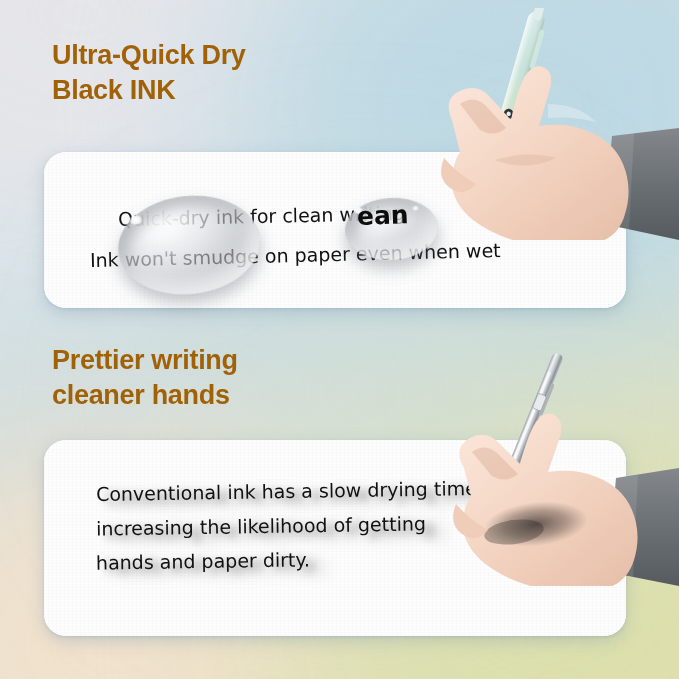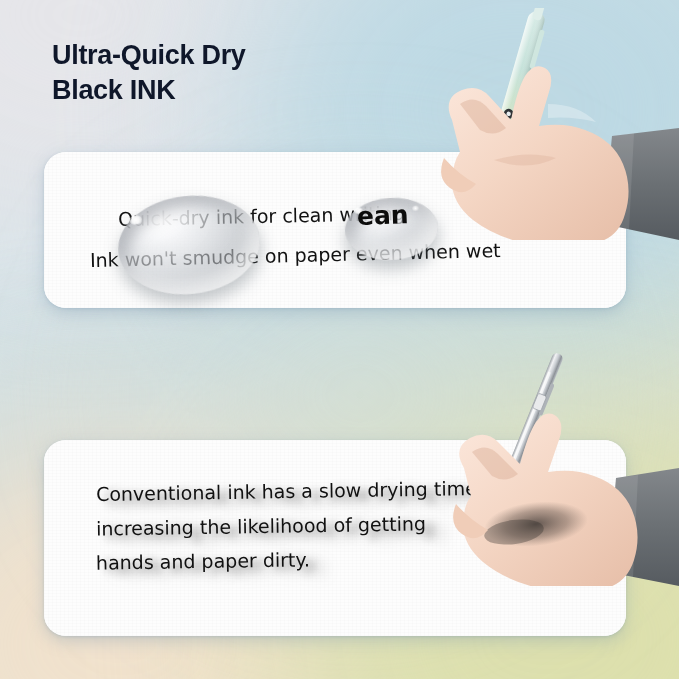--- a/index.html
+++ b/index.html
@@ -19,21 +19,21 @@
   .bg-blob{position:absolute;border-radius:50%;filter:blur(90px);}
   .blob-gray{left:-180px;top:-200px;width:520px;height:430px;background:#e6e6ea;opacity:.95;}
   .blob-cyan{right:-120px;top:-130px;width:560px;height:480px;background:#bdd9e4;opacity:.95;}
   .blob-peach{left:-160px;bottom:-200px;width:560px;height:470px;background:#f2e2cd;opacity:.97;}
   .blob-lime{right:-150px;bottom:-190px;width:560px;height:460px;background:#dde0ad;opacity:.97;}
   .blob-mid{left:150px;top:230px;width:420px;height:330px;background:#d5dfd8;opacity:.55;}
 
   
   .heading{
     position:absolute;left:52px;
-    color:#0f172a;
+    color:#a16207;
     font-weight:bold;
     font-size:27px;
     line-height:1.28;
     letter-spacing:-.3px;
     white-space:pre-line;
     z-index:6;
   }
   #h1{top:38px;}
   #h2{top:343px;}
 
@@ -226,20 +226,22 @@
                q1 -18 8 -28 z" fill="url(#skin1)"></path>
 
       <path d="M62 96 q14 -10 26 2 l20 22 q-12 10 -26 2 z" fill="rgba(210,160,135,.35)"></path>
       <path d="M96 152 q34 -10 62 -2 q-28 14 -62 2 z" fill="rgba(215,170,145,.30)"></path>
       <path d="M150 96 q30 0 48 18 q-24 -6 -48 -4 z" fill="rgba(255,255,255,.30)"></path>
 
       <path d="M46 150 q-8 20 6 30 q14 10 26 -4 q-18 -10 -32 -26 z" fill="#f0cdb8"></path>
     </svg>
   </div>
 
+  <div class="heading" id="h2">Prettier writing
+cleaner hands</div>
 
   <div class="card" id="card2">
     <div class="paper-tex"></div>
   </div>
 
   <div class="smudge-line" id="hw2a" data-ghost="Conventional ink has a slow drying time,">Conventional ink has a slow drying time,</div>
   <div class="smudge-line" id="hw2b" data-ghost="increasing the likelihood of getting">increasing the likelihood of getting</div>
   <div class="smudge-line" id="hw2c" data-ghost="hands and paper dirty.">hands and paper dirty.</div>
 
   <div class="hand-wrap" id="hand2">

